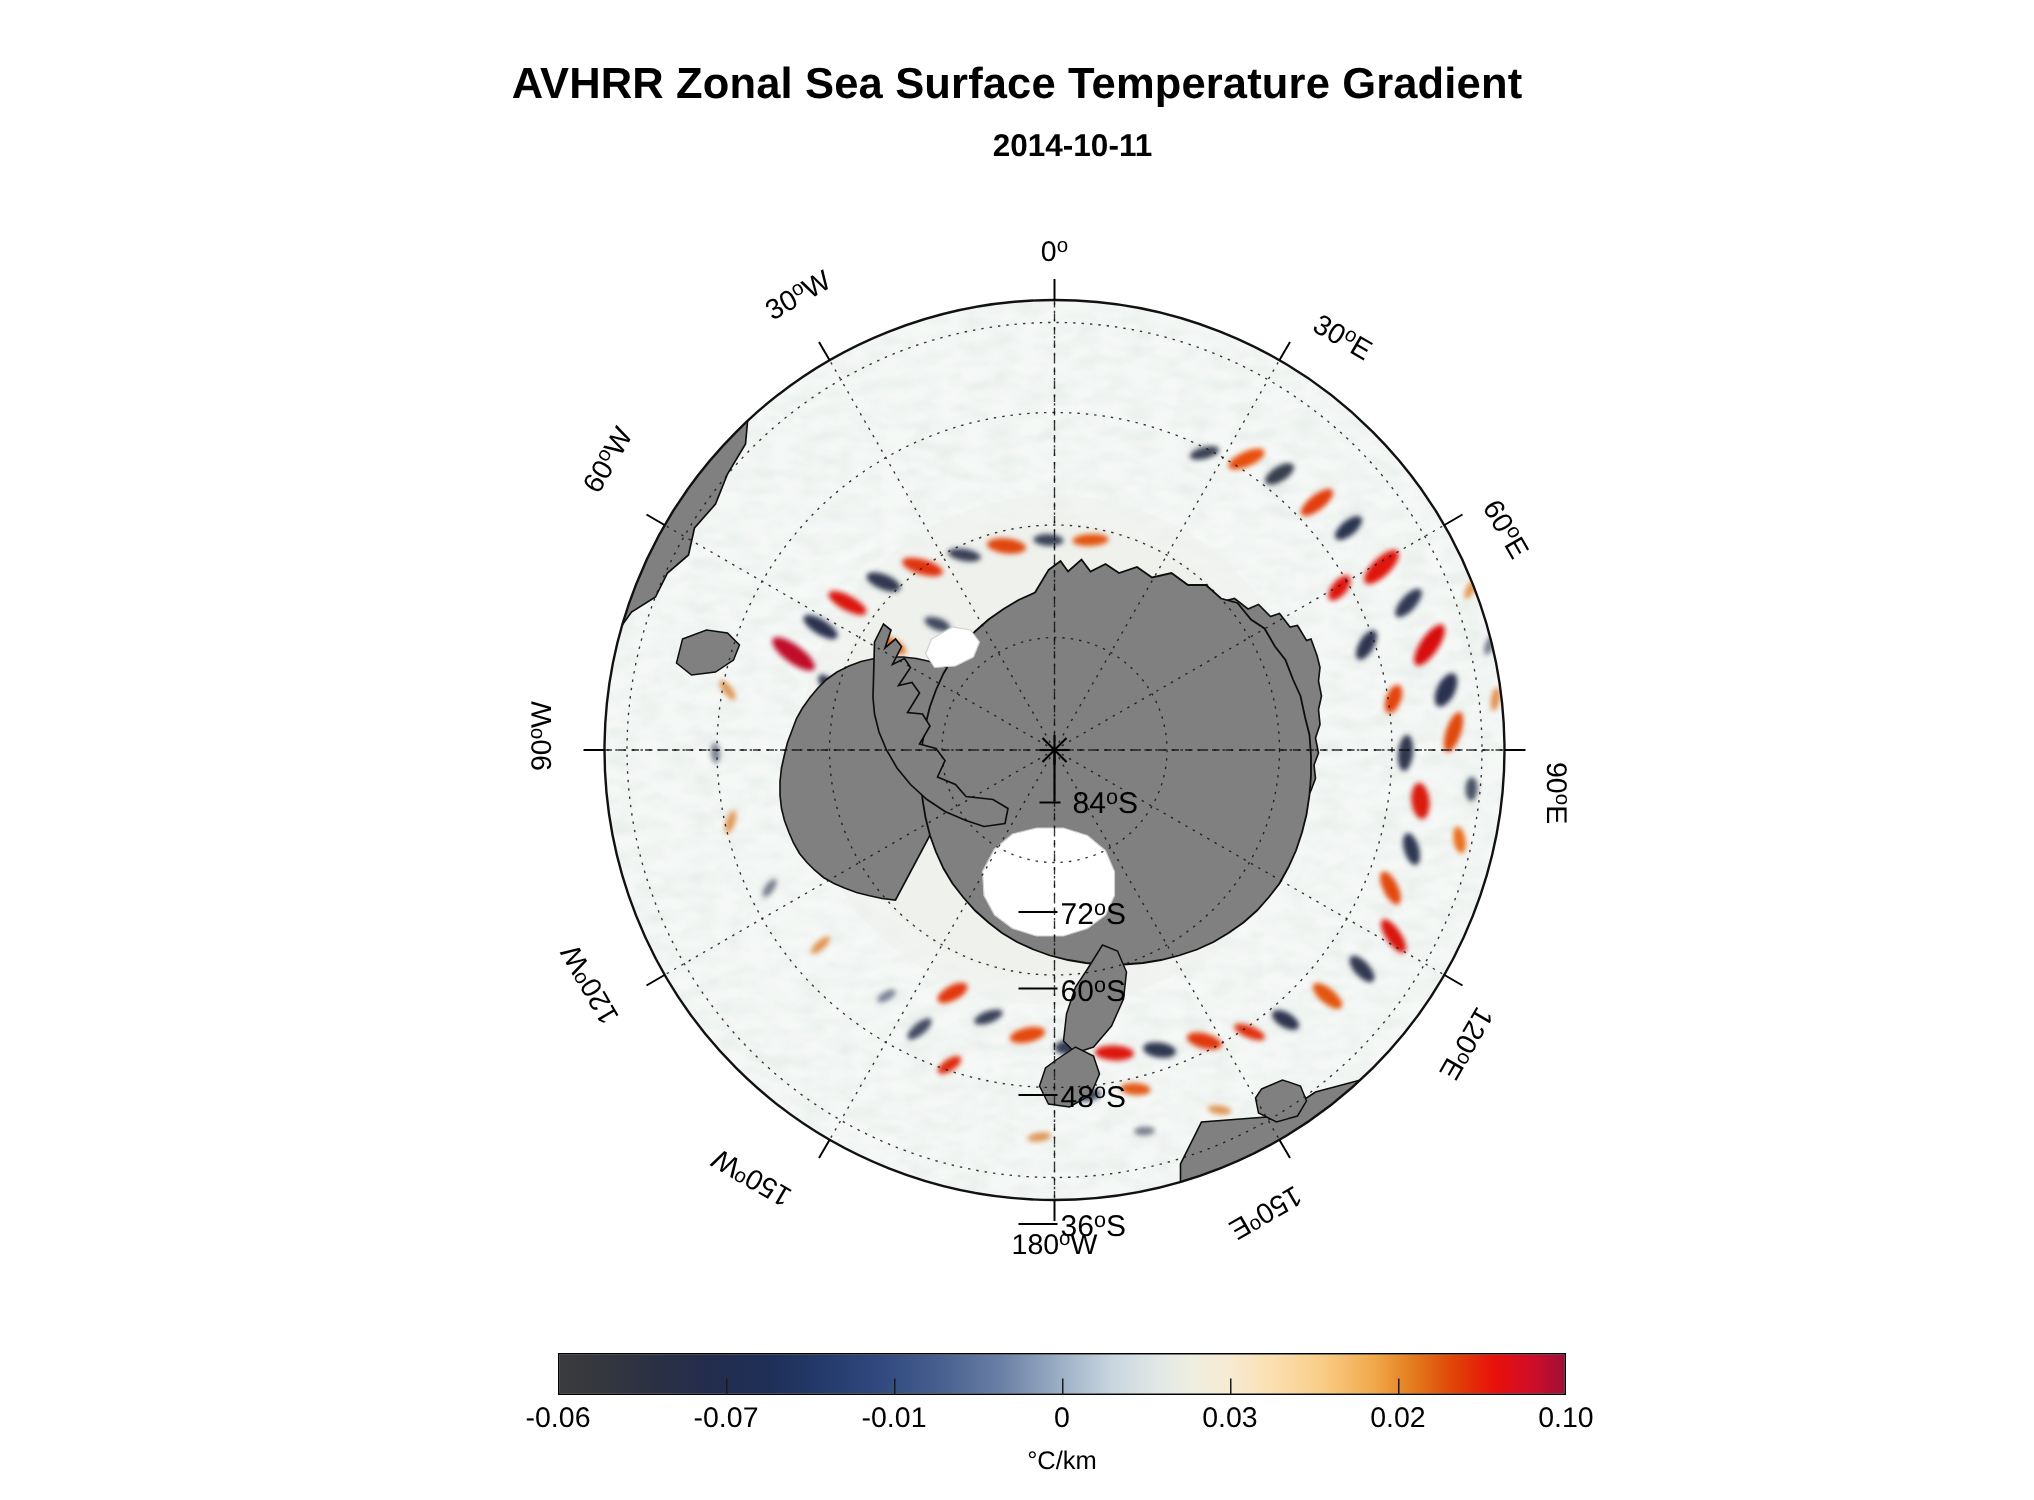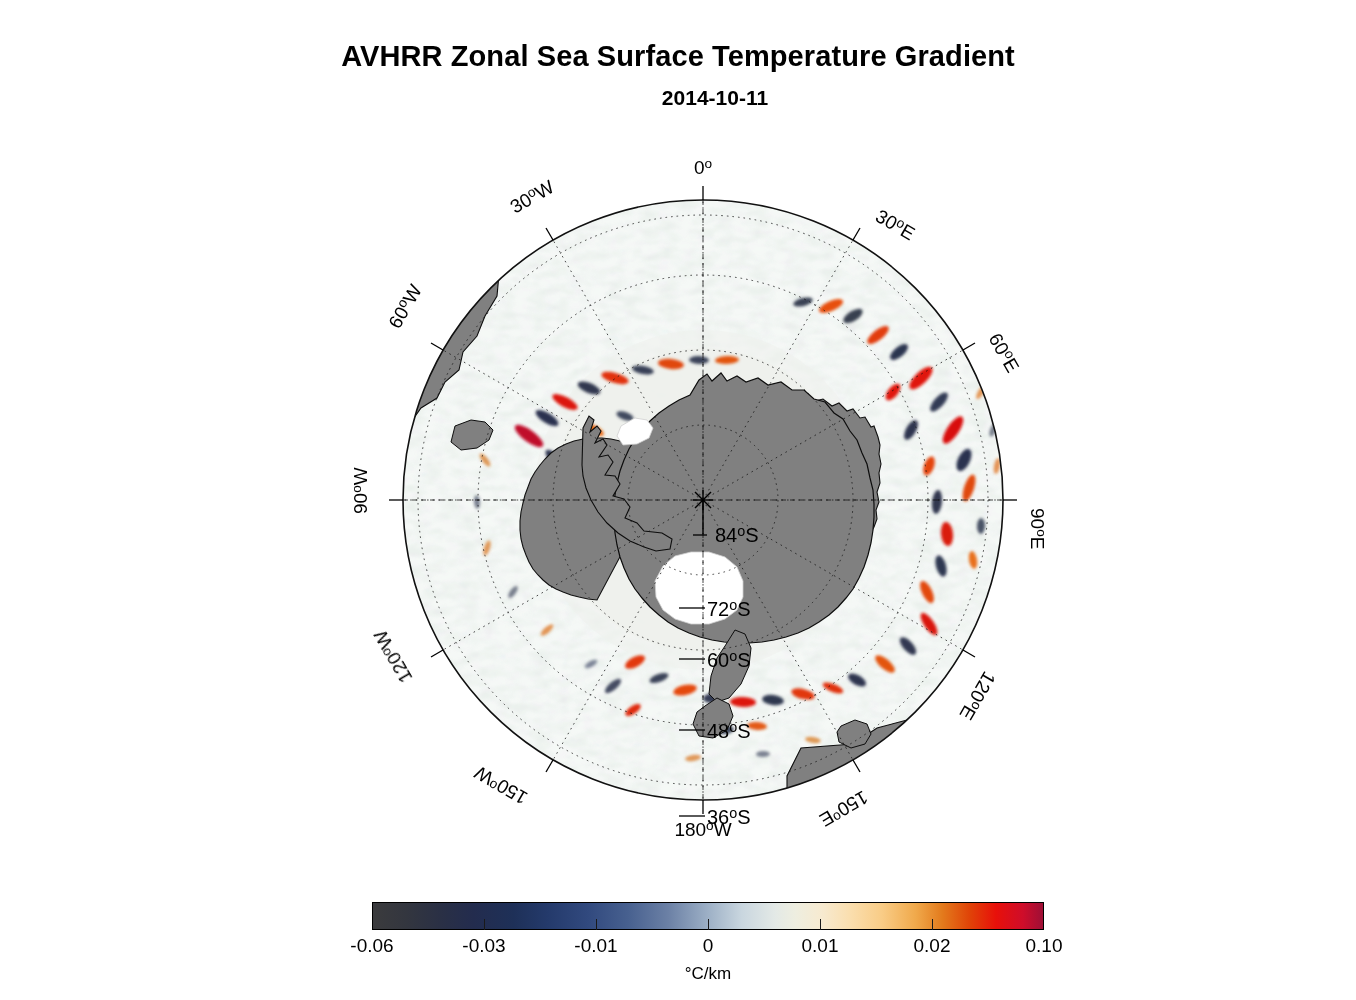--- a/index.html
+++ b/index.html
@@ -286,23 +286,23 @@
 
   <div id="cbar-wrap">
     <div id="cbar"></div>
     <div class="cb-tick" style="left:112px"></div>
     <div class="cb-tick" style="left:224px"></div>
     <div class="cb-tick" style="left:336px"></div>
     <div class="cb-tick" style="left:448px"></div>
     <div class="cb-tick" style="left:560px"></div>
 
     <div class="cb-lbl" style="left:0px">-0.06</div>
-    <div class="cb-lbl" style="left:112px">-0.03</div>
+    <div class="cb-lbl" style="left:112px">-0.07</div>
     <div class="cb-lbl" style="left:224px">-0.01</div>
     <div class="cb-lbl" style="left:336px">0</div>
-    <div class="cb-lbl" style="left:448px">0.01</div>
+    <div class="cb-lbl" style="left:448px">0.03</div>
     <div class="cb-lbl" style="left:560px">0.02</div>
     <div class="cb-lbl" style="left:672px">0.10</div>
 
     <div id="cbar-unit">°C/km</div>
   </div>
 
 </div>
 
 </body></html>

